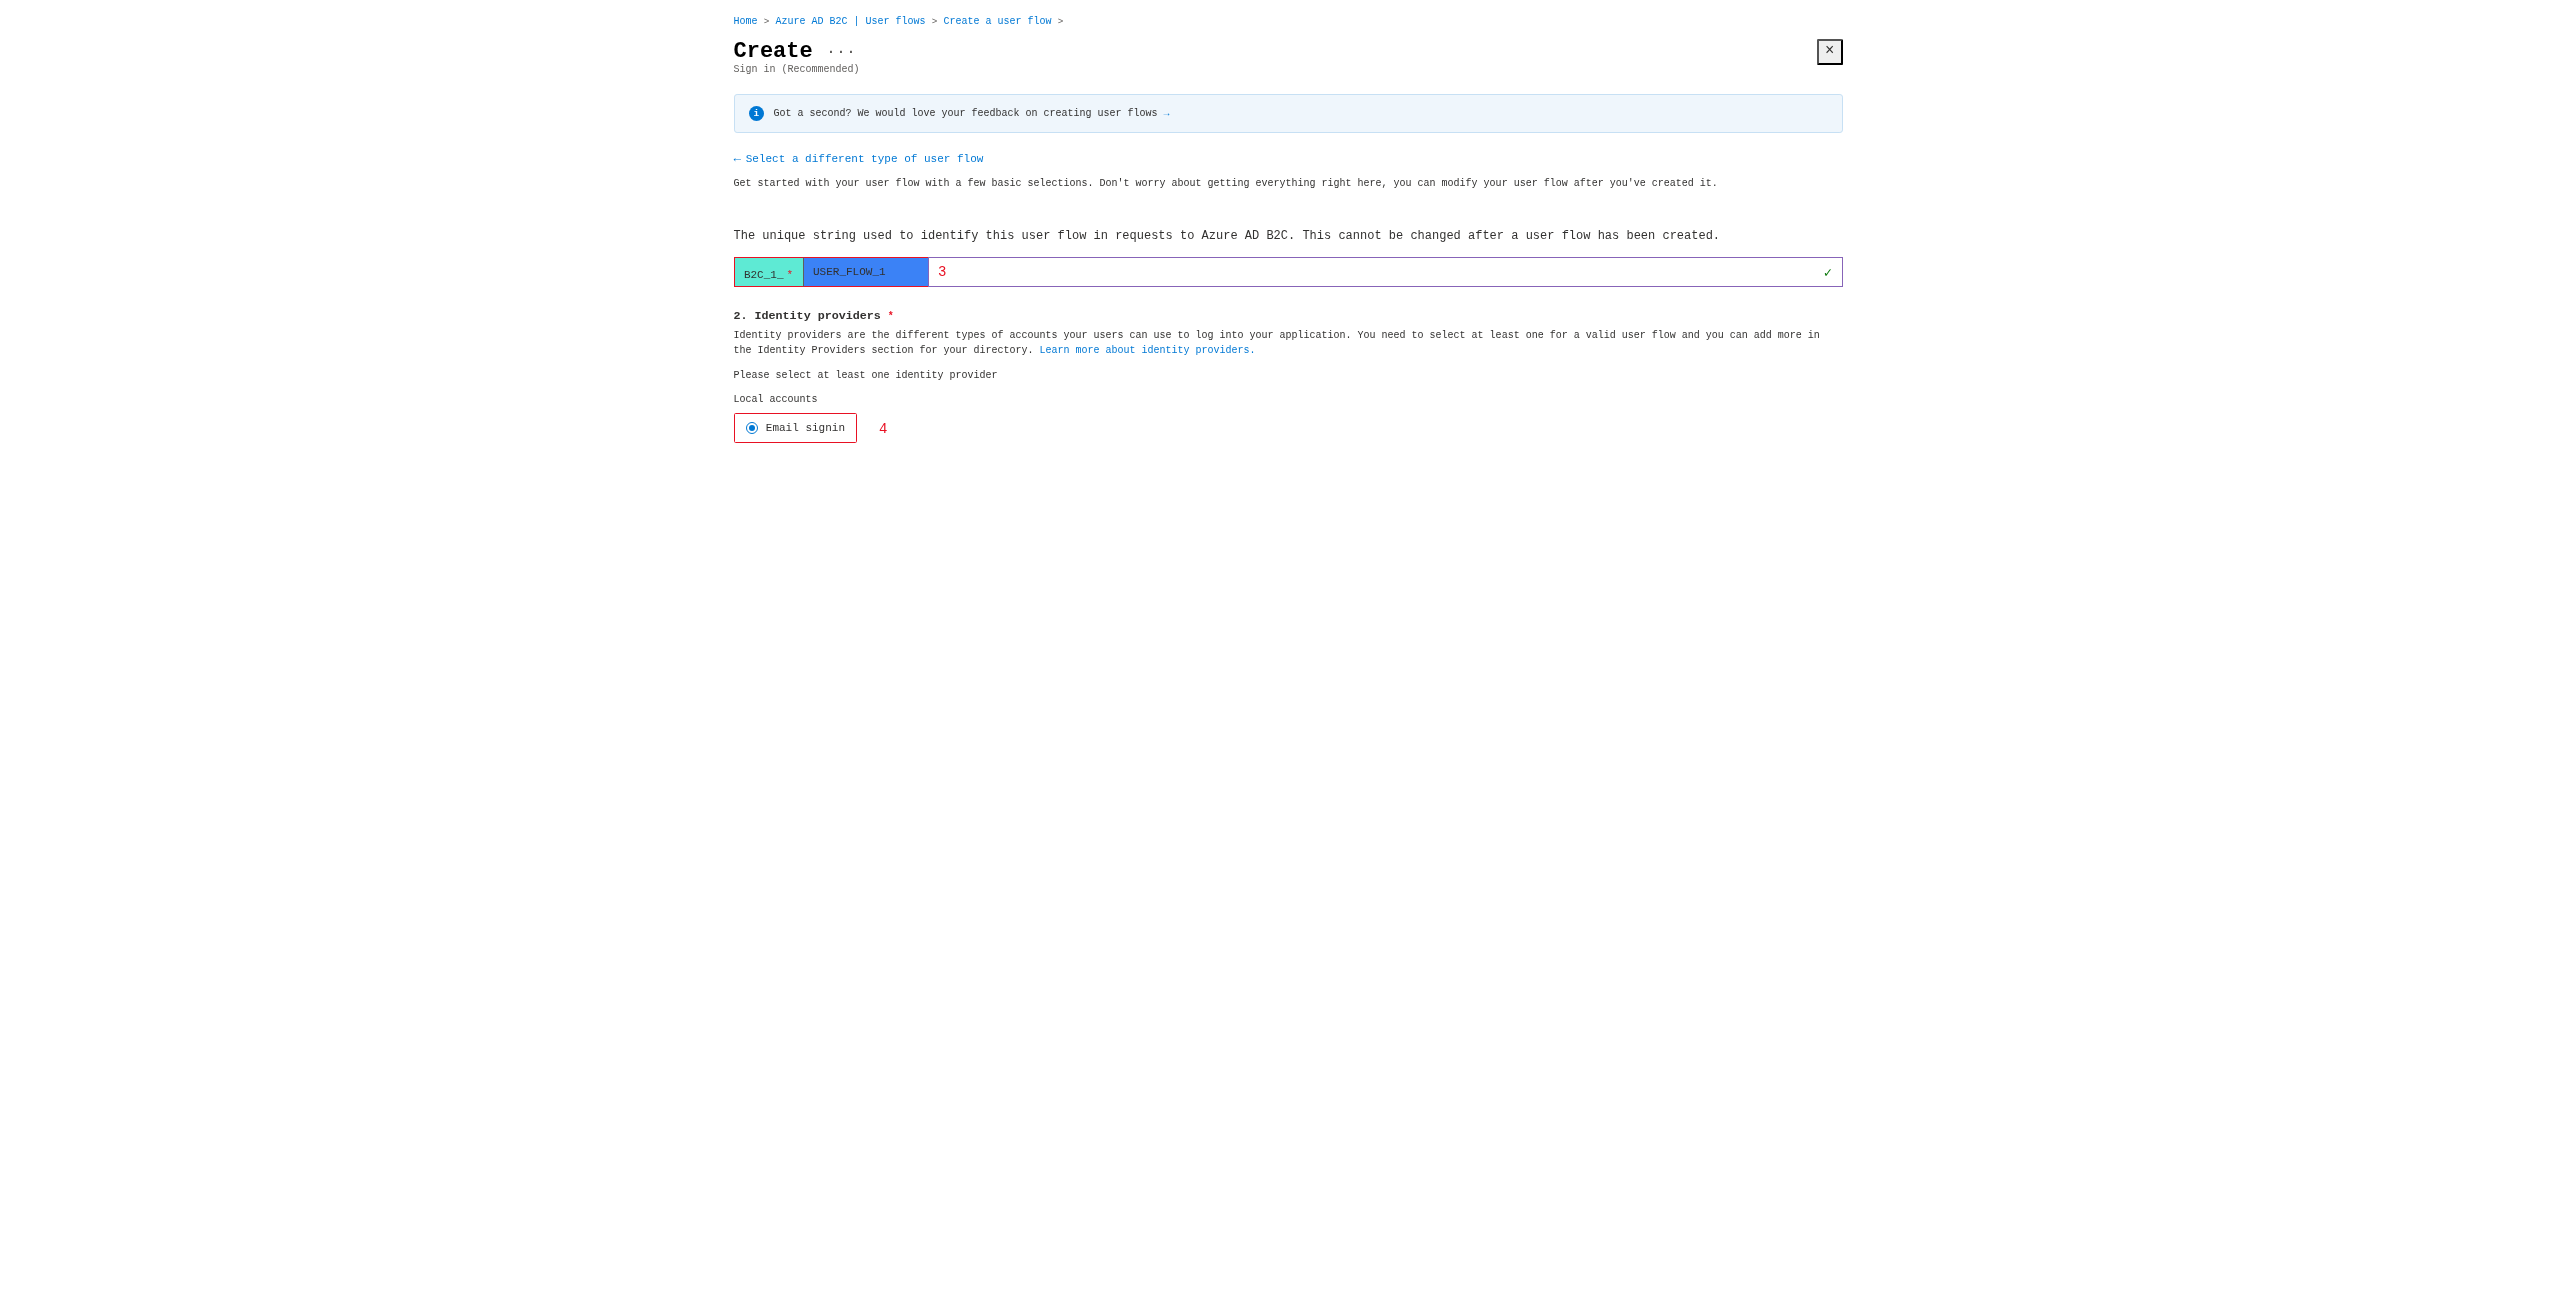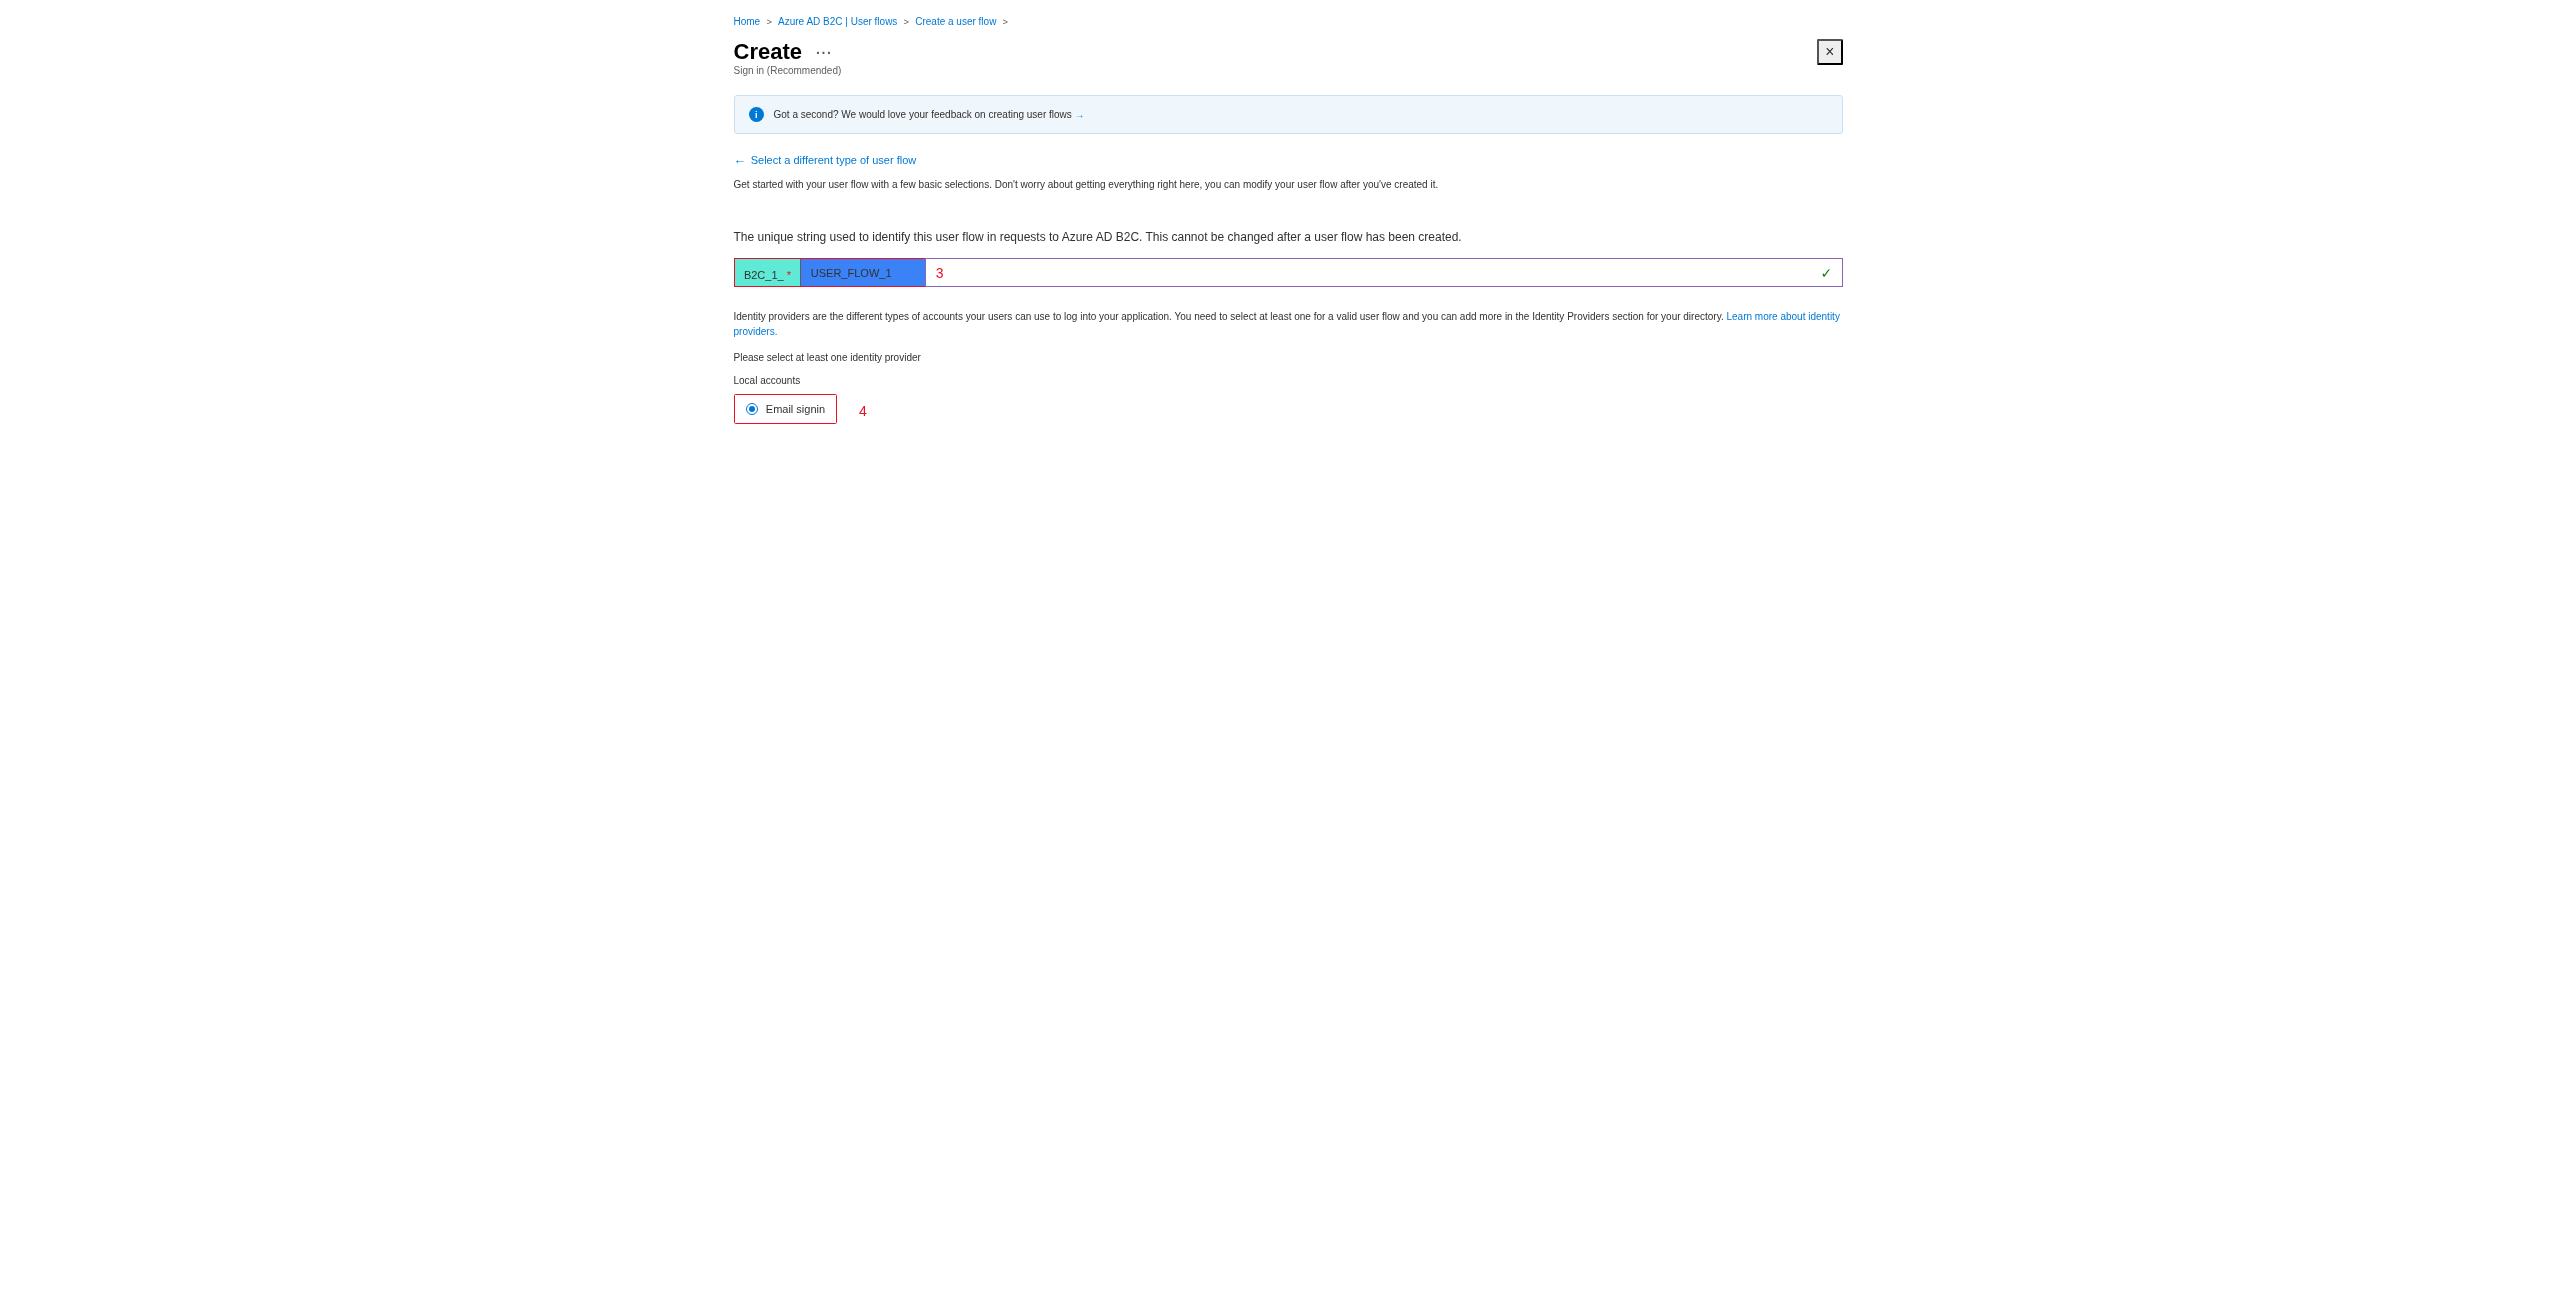--- a/index.html
+++ b/index.html
@@ -1,15 +1,15 @@
 <!DOCTYPE html>
 <html style="font-size:12.5px"><head>
   <meta charset="utf-8">
   <style>
-    * { box-sizing: border-box; margin: 0; padding: 0; }
+    * { box-sizing: border-box; margin: 0; padding: 0; font-family: Liberation Mono, monospace; }
     body {
       font-family: 'Segoe UI', -apple-system, BlinkMacSystemFont, sans-serif;
       font-size: 11px;
       background: #fff;
       color: #323130;
     }
     .page-container {
       max-width: 1171px;
       margin: 0 auto;
       padding: 15.6px 31px;
@@ -302,20 +302,24 @@
       </div>
       <input class="user-flow-input-box" type="text" value="USER_FLOW_1" style="">
       <div class="purple-border-box">
         <span class="annotation-3">3</span>
         <span class="check-icon">✓</span>
       </div>
     </div>
   </div>
 
   <div>
+    <div class="section-2-title">
+      <span>2. Identity providers</span>
+      <span class="required-inline"> <span>*</span></span>
+    </div>
     <p class="identity-desc">
       <span>Identity providers are the different types of accounts your users can use to log into your application. You need to select at least one for a valid user flow and you can add more in the Identity Providers section for your directory.</span>
       <a class="learn-link"> <span>Learn more about identity providers.</span></a>
     </p>
     <p class="select-label">Please select at least one identity provider</p>
 
     <p class="local-accounts-label">Local accounts</p>
 
     <div style="display: flex; align-items: center; gap: 9.4px;">
       <div class="radio-option">

